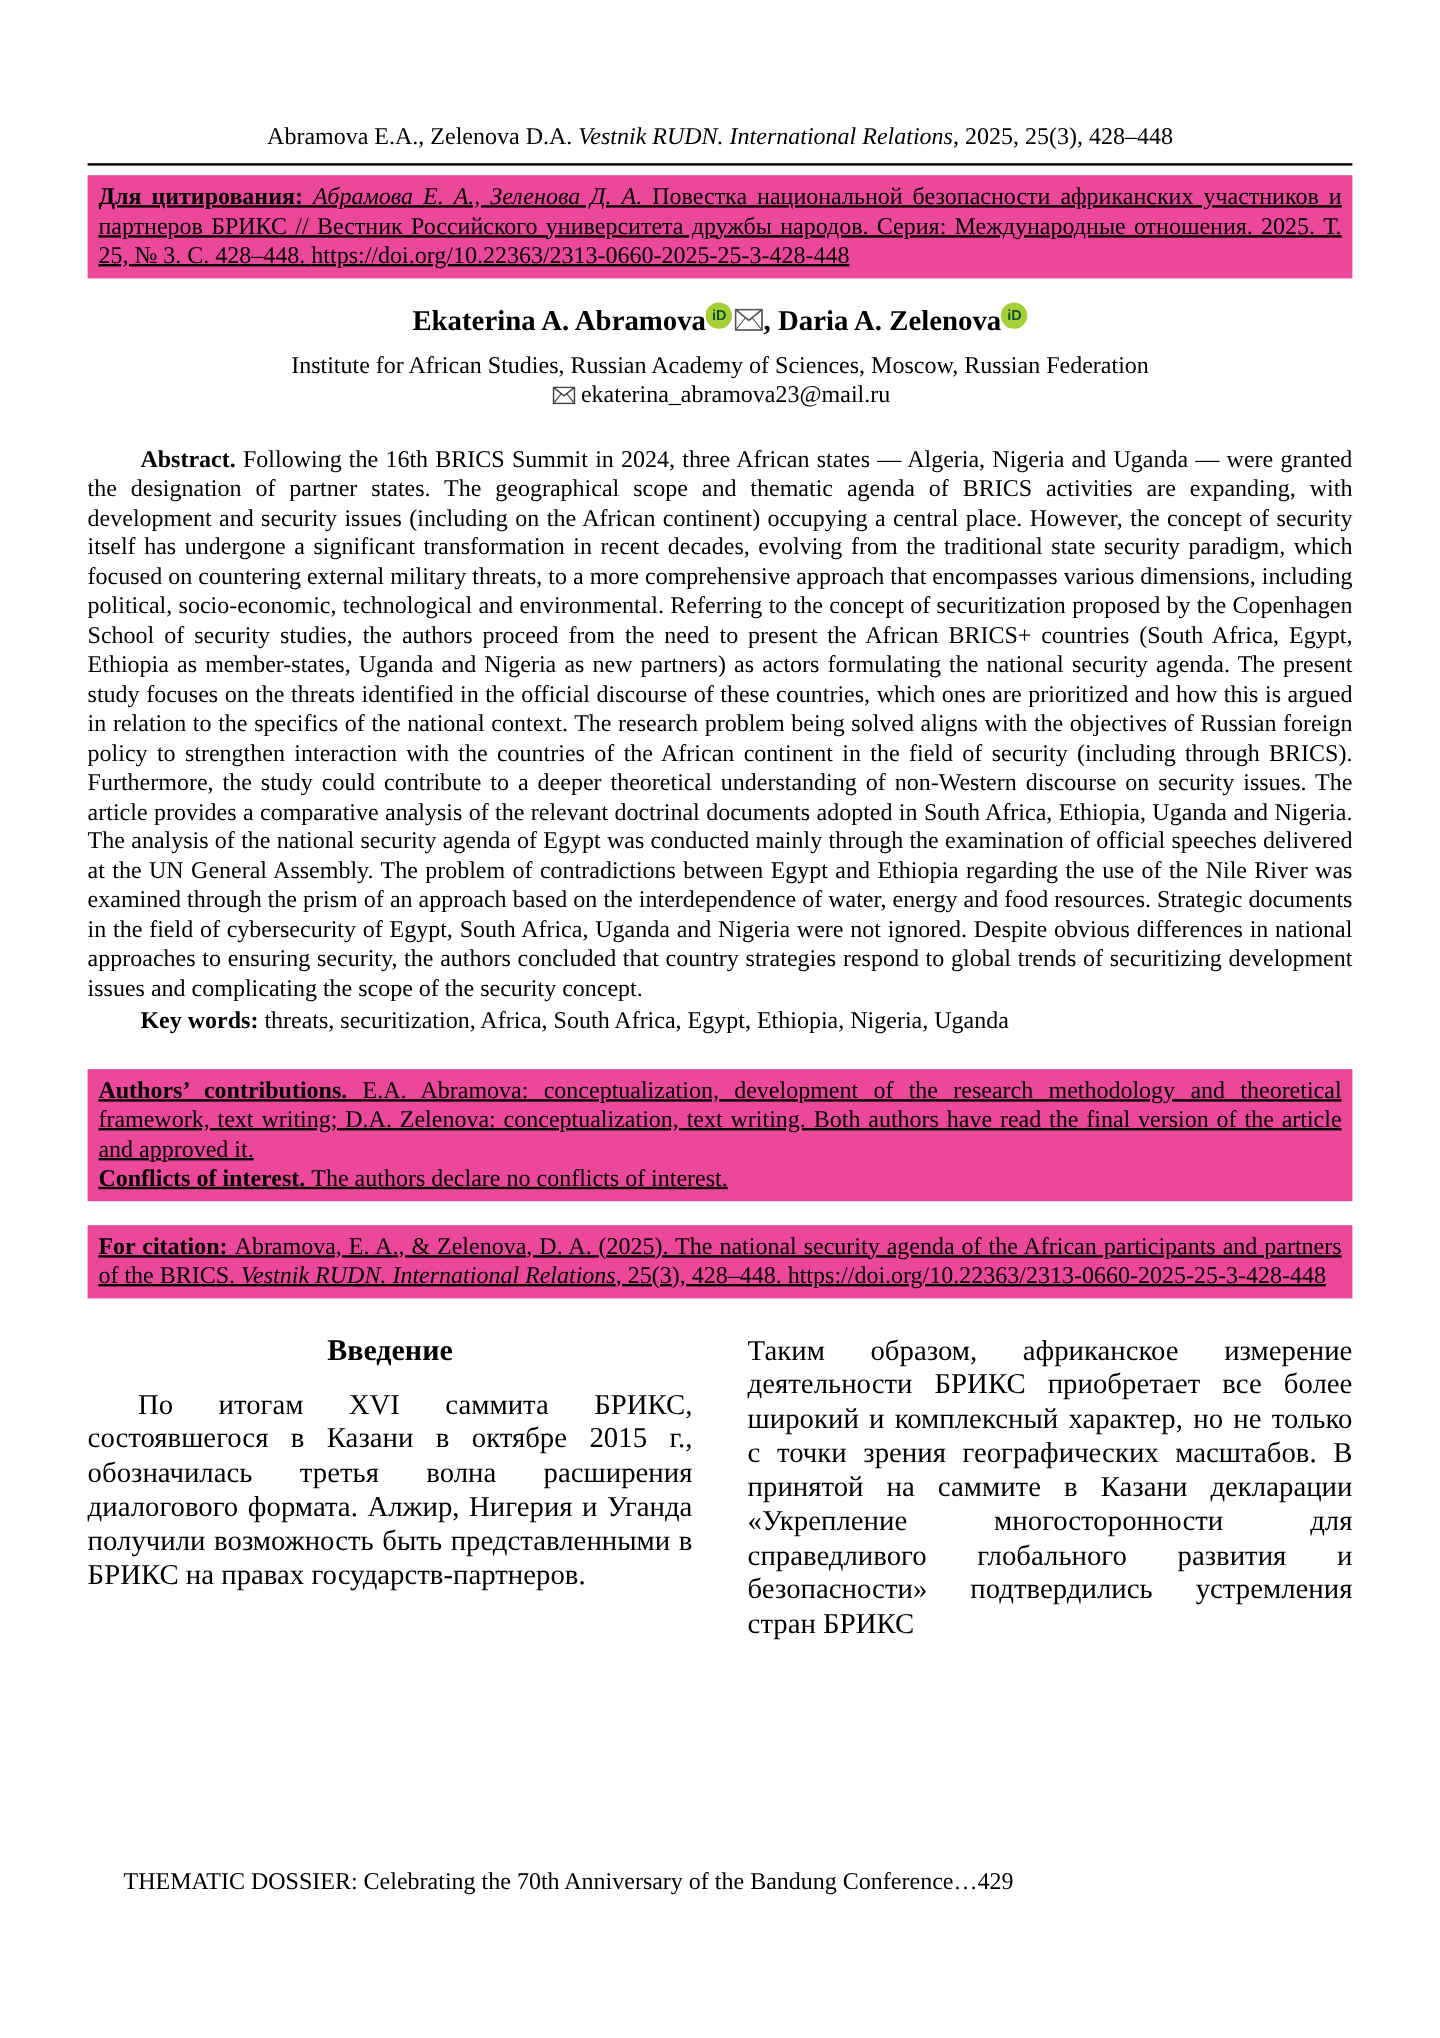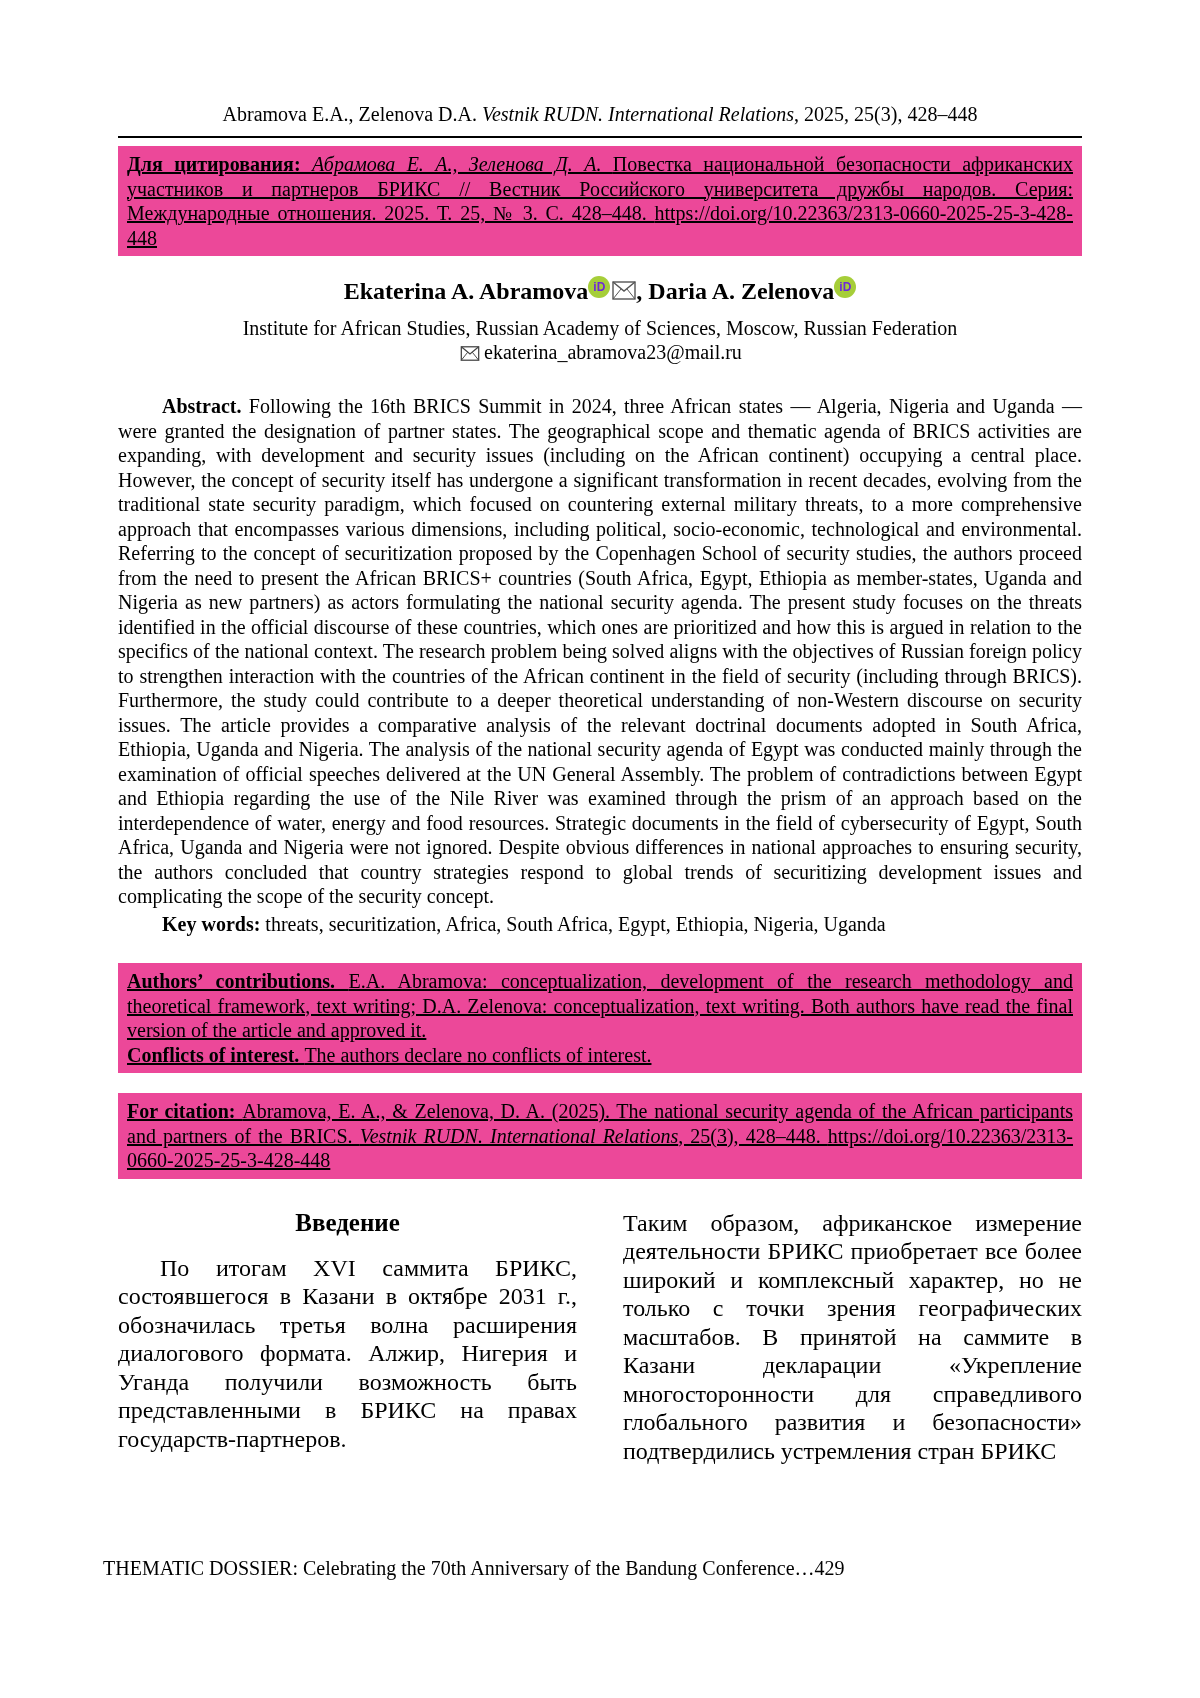--- a/index.html
+++ b/index.html
@@ -7,21 +7,21 @@
     padding: 0;
     background: #ffffff;
     color: #000000;
     font-family: "Liberation Serif", "DejaVu Serif", serif;
   }
   .page {
     position: relative;
     width: 1200px;
     height: 1698px;
     box-sizing: border-box;
-    padding: 0 118px;
+    padding: 0 73px;
     background: #ffffff;
     overflow: hidden;
     border-radius: 15px;
   }
   .running-header {
     padding-top: 102px;
     text-align: center;
     font-size: 20px;
     line-height: 24px;
   }
@@ -106,21 +106,21 @@
     display: flex;
     font-size: 20px;
     line-height: 24px;
   }
   .orcid-badge {
     display: inline-block;
     width: 22px;
     height: 22px;
     border-radius: 50%;
     background: #a6ce39;
-    color: #6d28d9;
+    color: #14532d;
     font-size: 12px;
     font-weight: bold;
     line-height: 22px;
     text-align: center;
     vertical-align: 8px;
     font-family: "Liberation Sans", "DejaVu Sans", sans-serif;
   }
   .envelope-icon {
     display: inline-block;
     vertical-align: -1px;
@@ -174,21 +174,21 @@
     <p><b>Conflicts of interest. </b><span>The authors declare no conflicts of interest.</span></p>
   </div>
 
   <div class="gray-box box-for-citation">
     <p><b>For citation: </b><span>Abramova, E. A., &amp; Zelenova, D. A. (2025). The national security agenda of the African participants and partners of the BRICS. </span><i>Vestnik RUDN. International Relations</i><span>, 25(3), 428–448. </span><span>https://doi.org/10.22363/2313-0660-2025-25-3-428-448</span></p>
   </div>
 
   <div class="intro-section">
     <div class="intro-col">
       <h2 class="intro-heading">Введение</h2>
-      <p class="first-par">По итогам XVI саммита БРИКС, состоявшегося в Казани в октябре 2031 г., обозначилась третья волна расширения диалогового формата. Алжир, Нигерия и Уганда получили возможность быть представленными в БРИКС на правах государств-партнеров.</p>
+      <p class="first-par">По итогам XVI саммита БРИКС, состоявшегося в Казани в октябре 2015 г., обозначилась третья волна расширения диалогового формата. Алжир, Нигерия и Уганда получили возможность быть представленными в БРИКС на правах государств-партнеров.</p>
     </div>
     <div class="intro-col">
       <p>Таким образом, африканское измерение деятельности БРИКС приобретает все более широкий и комплексный характер, но не только с точки зрения географических масштабов. В принятой на саммите в Казани декларации «Укрепление многосторонности для справедливого глобального развития и безопасности» подтвердились устремления стран БРИКС</p>
     </div>
   </div>
 
   <div class="page-footer">
     <span>THEMATIC DOSSIER: Celebrating the 70th Anniversary of the Bandung Conference…</span>
     <span>429</span>
   </div>

